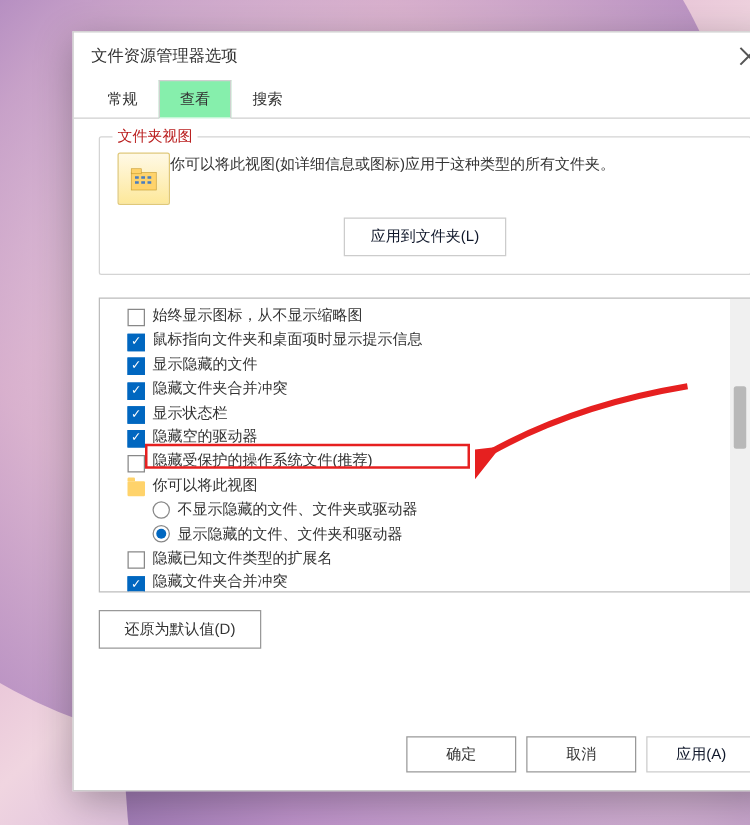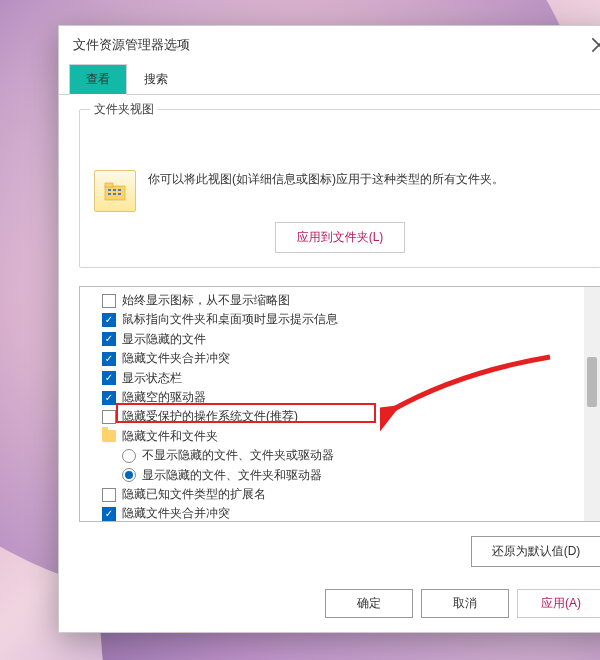--- a/index.html
+++ b/index.html
@@ -65,45 +65,43 @@
   padding: 6px 16px;
   font-size: 12px;
   color: #333;
   border: 1px solid transparent;
   margin-bottom: -1px;
   cursor: pointer;
 }
 .tab.active {
   border: 1px solid #d0d0d0;
   border-bottom: 1px solid #fff;
-  background: #14b8a6;
+  background: #86efac;
 }
 .content {
   padding: 14px 20px 10px 20px;
 }
 .groupbox {
   border: 1px solid #d4d4d4;
   border-radius: 2px;
   padding: 12px 14px 14px 14px;
   position: relative;
   margin-bottom: 18px;
 }
 .groupbox .legend {
   position: absolute;
   top: -9px;
   left: 10px;
   background: #fff;
   padding: 0 4px;
   font-size: 12px;
-  color: #404040;
+  color: #b91c1c;
 }
 .folder-view-row {
   display: flex;
-  gap: 12px;
-  margin-top: 48px;
 }
 .folder-icon {
   width: 42px; height: 42px;
   flex-shrink: 0;
   border: 1px solid #e0c878;
   background: linear-gradient(#fff9e6, #fde89a);
   border-radius: 2px;
   display: flex;
   align-items: center;
   justify-content: center;
@@ -125,21 +123,21 @@
   min-width: 130px;
   padding: 6px 12px;
   font-size: 12px;
   background: #fff;
   border: 1px solid #999;
   cursor: pointer;
   color: #333;
   text-align: center;
 }
 .btn:disabled {
-  color: #be185d;
+  color: #0f172a;
   border-color: #ccc;
   cursor: default;
 }
 .btn.focus {
   border: 1.5px solid #0067c0;
 }
 .section-label {
   font-size: 12px;
   color: #333;
   margin-bottom: 6px;
@@ -167,21 +165,21 @@
   border-radius: 2px;
 }
 .tree-item {
   display: flex;
   align-items: center;
   padding: 1px 0;
   font-size: 12px;
   color: #333;
   line-height: 1.45;
 }
-.tree-item.indent1 { padding-left: 22px; }
+.tree-item.indent1 { padding-left: 22px; align-items: flex-end; }
 .tree-item.indent2 { padding-left: 42px; }
 .chk {
   width: 14px; height: 14px;
   border: 1px solid #888;
   margin-right: 6px;
   flex-shrink: 0;
   display: flex; align-items: center; justify-content: center;
 }
 .chk.checked {
   background: #0067c0;
@@ -235,21 +233,20 @@
 .arrow-svg {
   position: absolute;
   left: 300px;
   top: 65px;
   width: 180px;
   height: 100px;
   pointer-events: none;
 }
 .restore-row {
   display: flex;
-  justify-content: flex-end;
   margin-top: 14px;
 }
 .dialog-buttons {
   position: absolute;
   bottom: 14px;
   right: 16px;
   display: flex;
   gap: 8px;
   padding-left: 36px;
 }
@@ -265,20 +262,21 @@
   <div class="titlebar">
     <span class="title">文件资源管理器选项</span>
     <span class="close-btn">
       <svg viewBox="0 0 12 12">
           <path d="M1 1 L11 11 M11 1 L1 11" stroke="#555" stroke-width="1.2" fill="none"></path>
         </svg>
     </span>
   </div>
 
   <div class="tabs">
+    <div class="tab">常规</div>
     <div class="tab active">查看</div>
     <div class="tab">搜索</div>
   </div>
 
   <div class="content">
 
     <div class="groupbox">
       <span class="legend">文件夹视图</span>
       <div class="folder-view-row">
         <div class="folder-icon">
@@ -326,21 +324,21 @@
           <div class="tree-item indent1">
             <span class="chk checked"></span>
             <span>隐藏空的驱动器</span>
           </div>
           <div class="tree-item indent1">
             <span class="chk"></span>
             <span>隐藏受保护的操作系统文件(推荐)</span>
           </div>
           <div class="tree-item indent1">
             <span class="folder-mini"></span>
-            <span>隐藏文件和文件夹</span>
+            <span>你可以将此视图</span>
           </div>
           <div class="tree-item indent2">
             <span class="radio"></span>
             <span>不显示隐藏的文件、文件夹或驱动器</span>
           </div>
           <div class="tree-item indent2">
             <span class="radio checked"></span>
             <span>显示隐藏的文件、文件夹和驱动器</span>
           </div>
           <div class="tree-item indent1">

